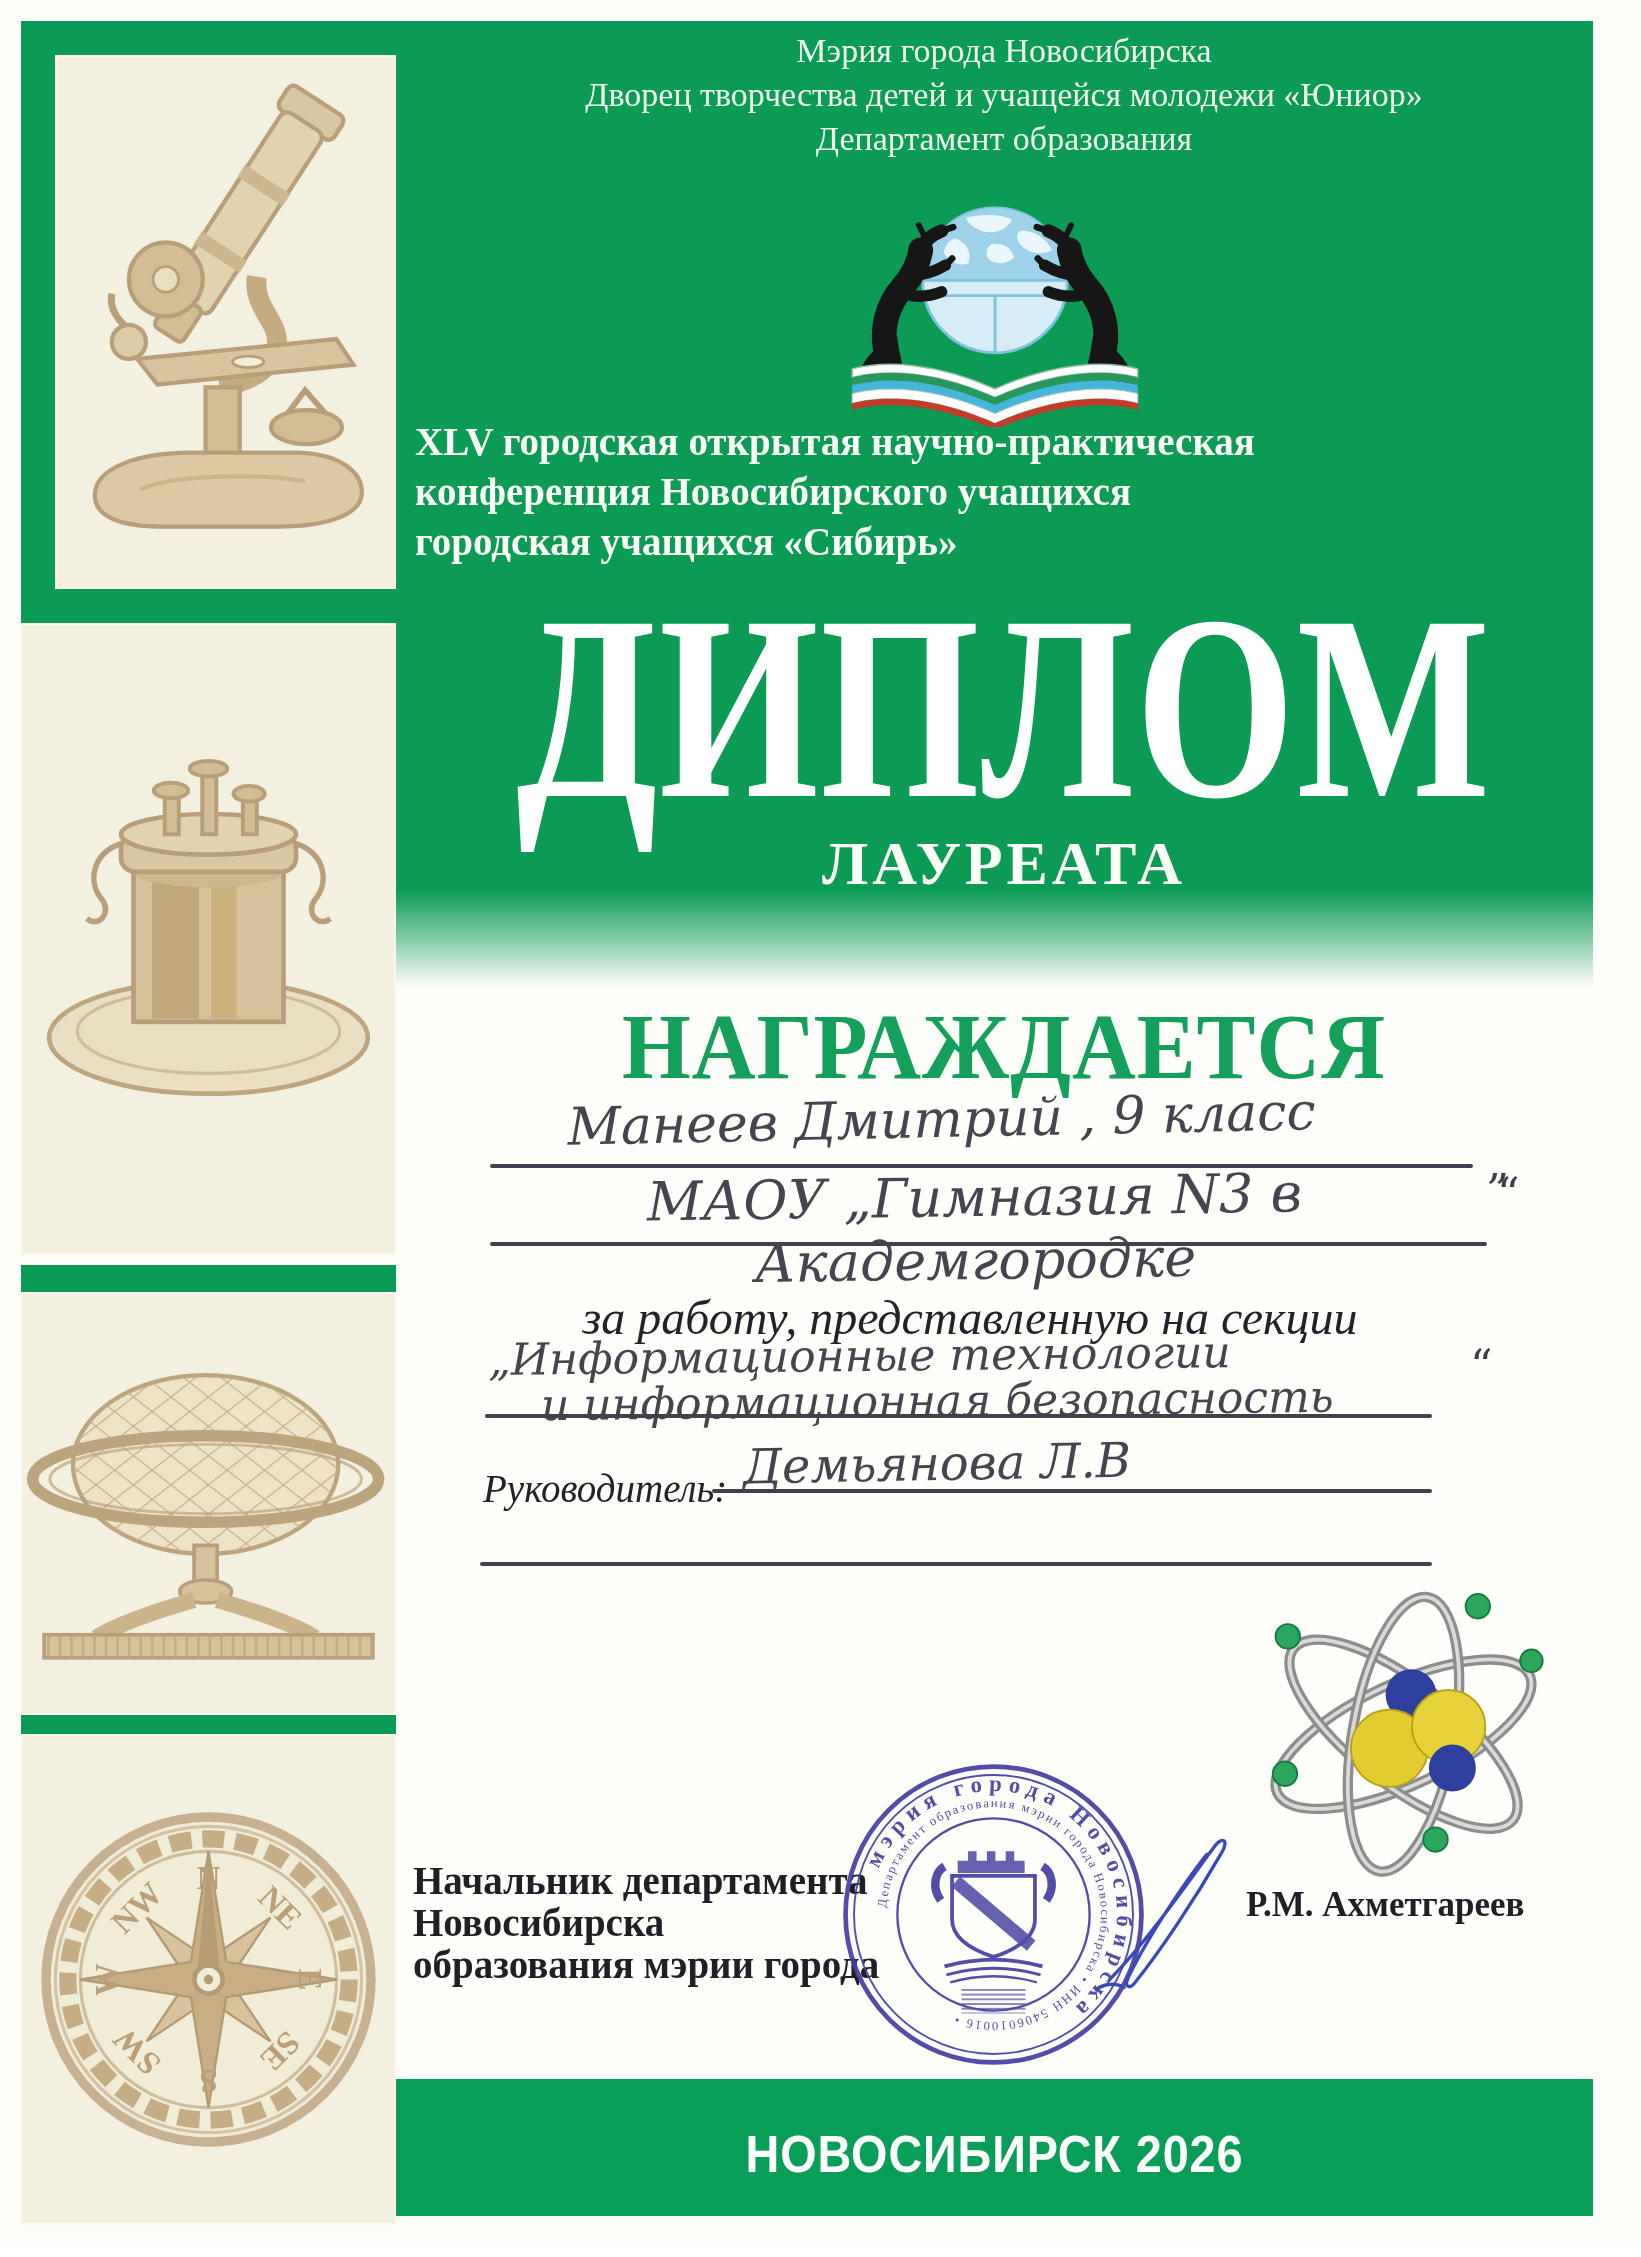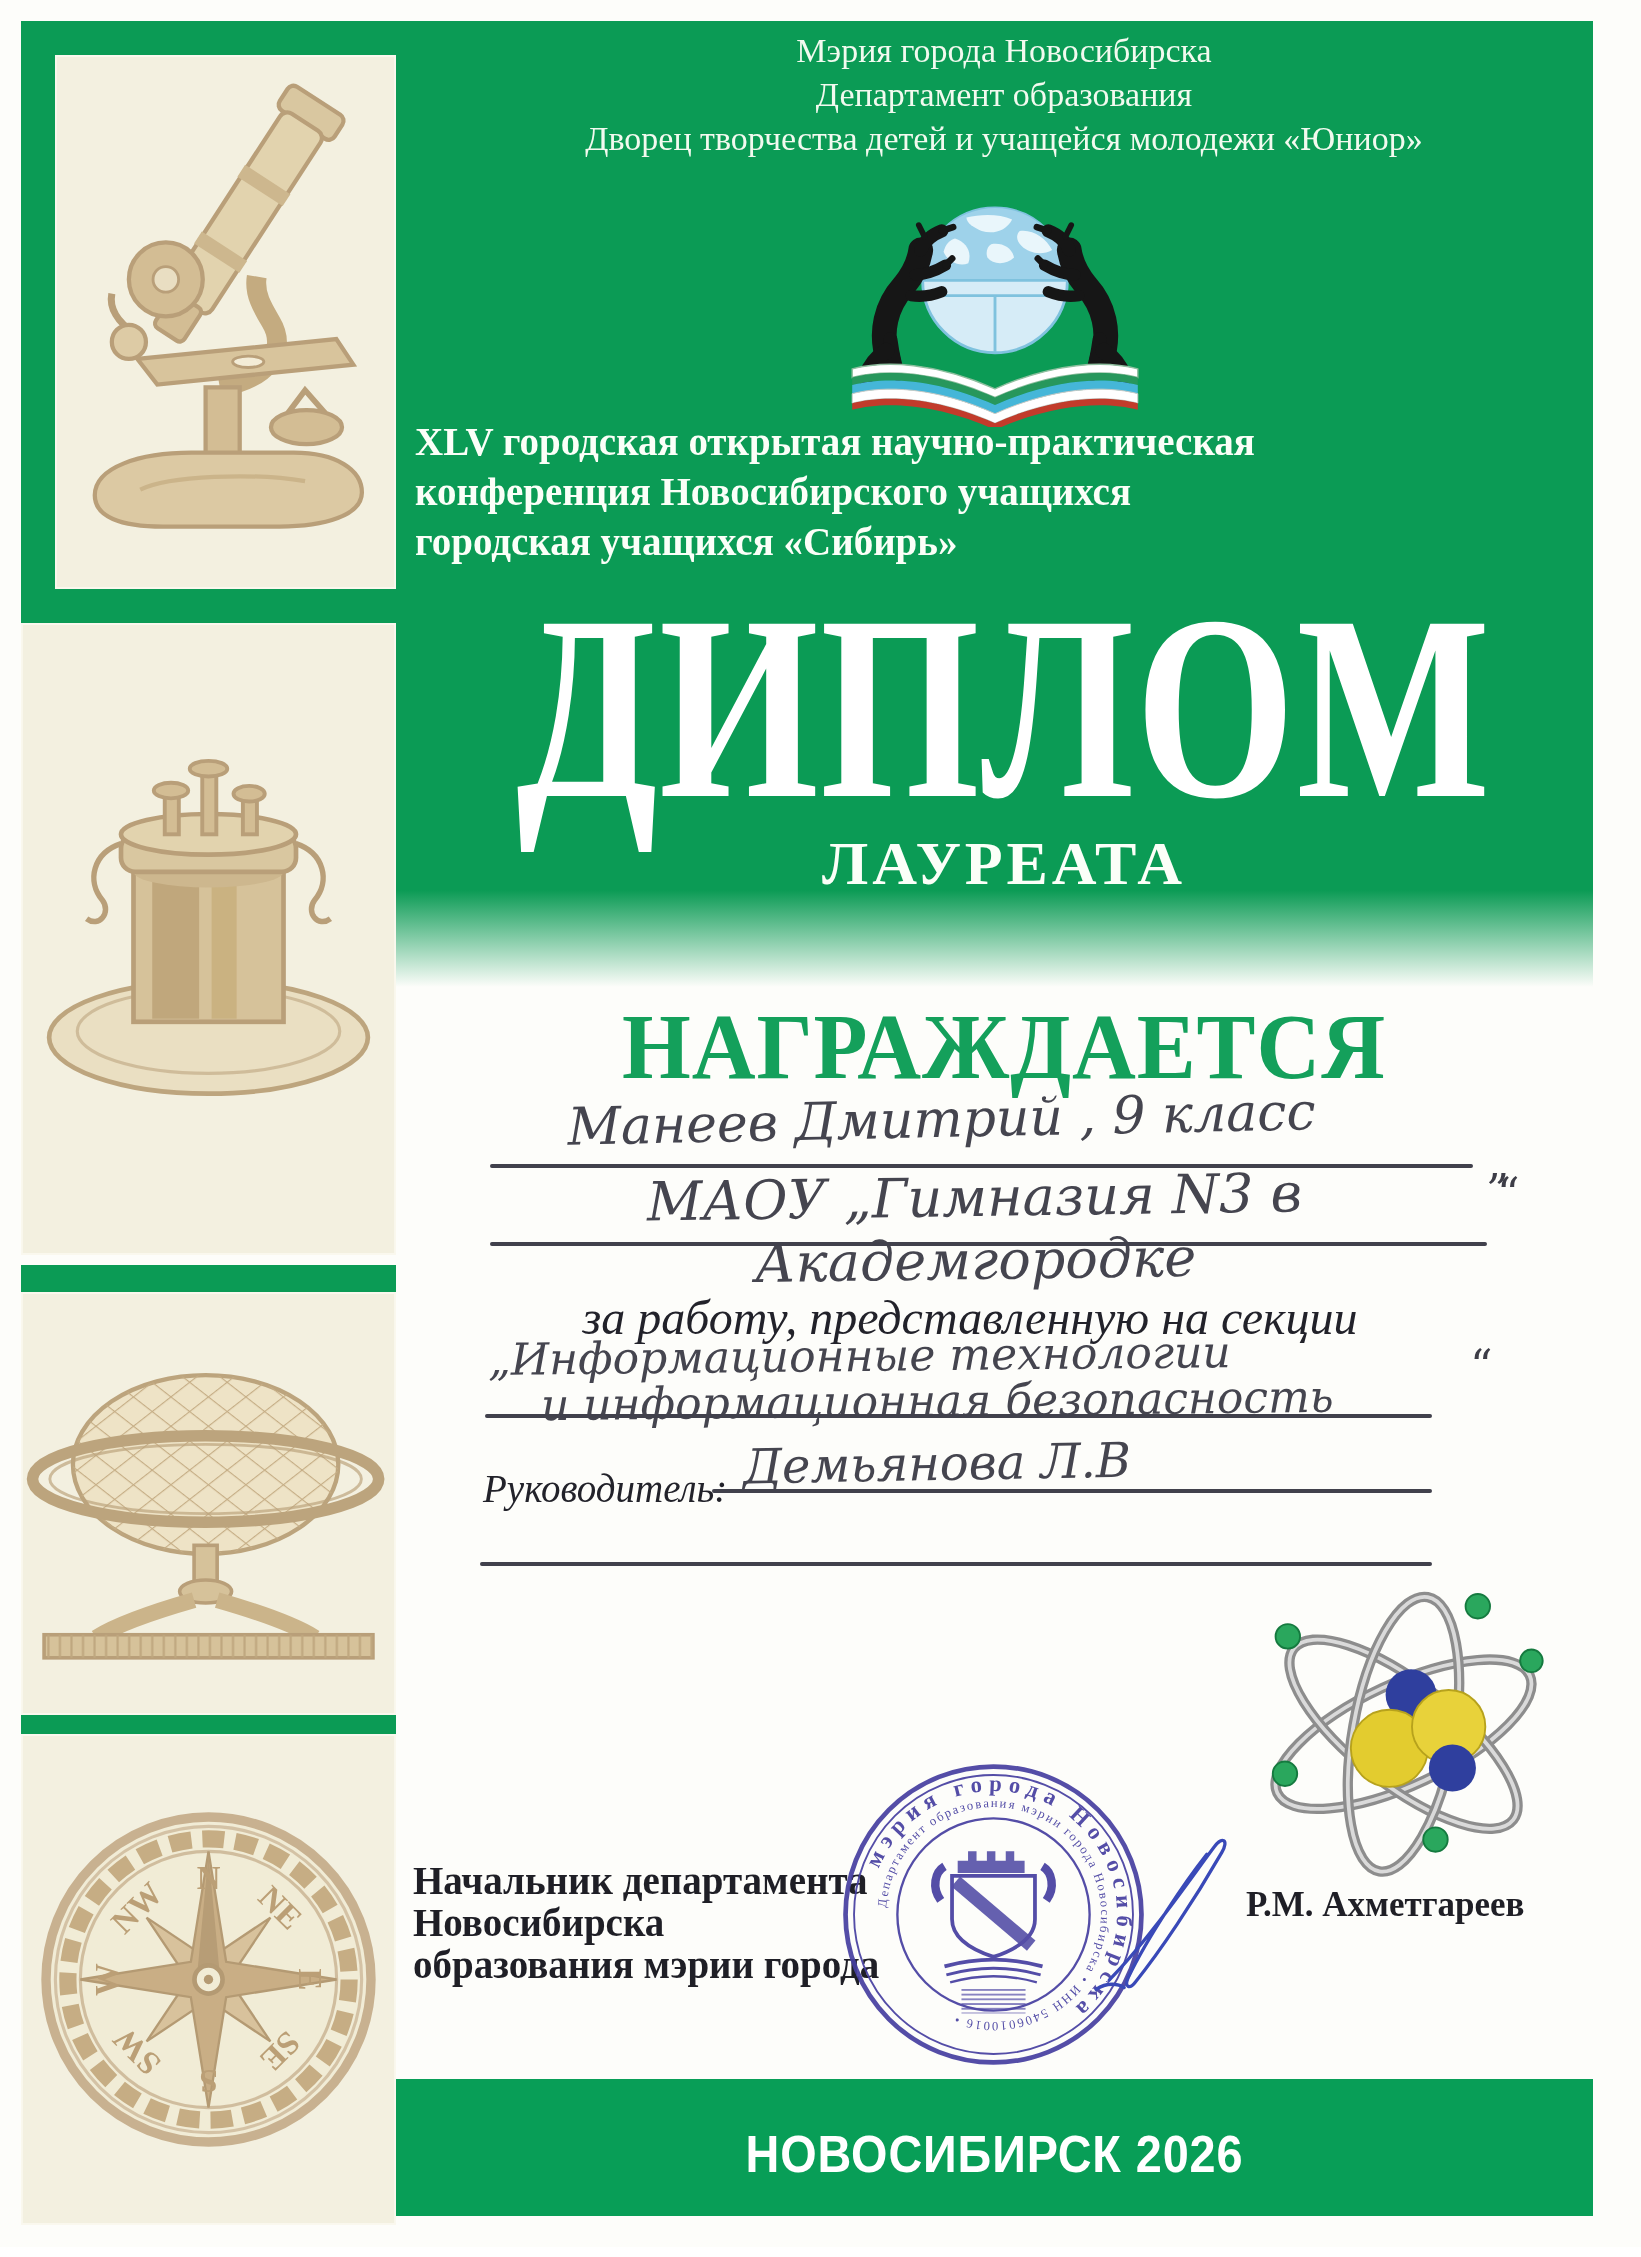--- a/index.html
+++ b/index.html
@@ -40,22 +40,22 @@
 </style>
 </head>
 <body>
 
 <div class="page">
 
   <div class="abs green-header"></div>
 
   <div class="abs org-lines">
     <div>Мэрия города Новосибирска</div>
+    <div>Дворец творчества детей и учащейся молодежи «Юниор»</div>
     <div>Департамент образования</div>
-    <div>Дворец творчества детей и учащейся молодежи «Юниор»</div>
   </div>
 
   <div class="abs" style="left:821px;top:189px;width:348px;height:238px;">
     <svg viewBox="0 0 360 250" width="348" height="238">
 
       <circle cx="180" cy="96" r="76" fill="#d6ecf7" stroke="#7fc2de" stroke-width="3"></circle>
       <path d="M104,96 A76,76 0 0 1 256,96 Z" fill="#9ed2ea"></path>
       <g fill="#e9f6fb">
         <path d="M150,30 C165,26 185,26 198,32 C192,44 178,48 166,44 C158,41 150,36 150,30 Z"></path>
         <path d="M206,44 C220,42 234,52 240,64 C230,70 216,68 208,60 C202,54 202,48 206,44 Z"></path>

